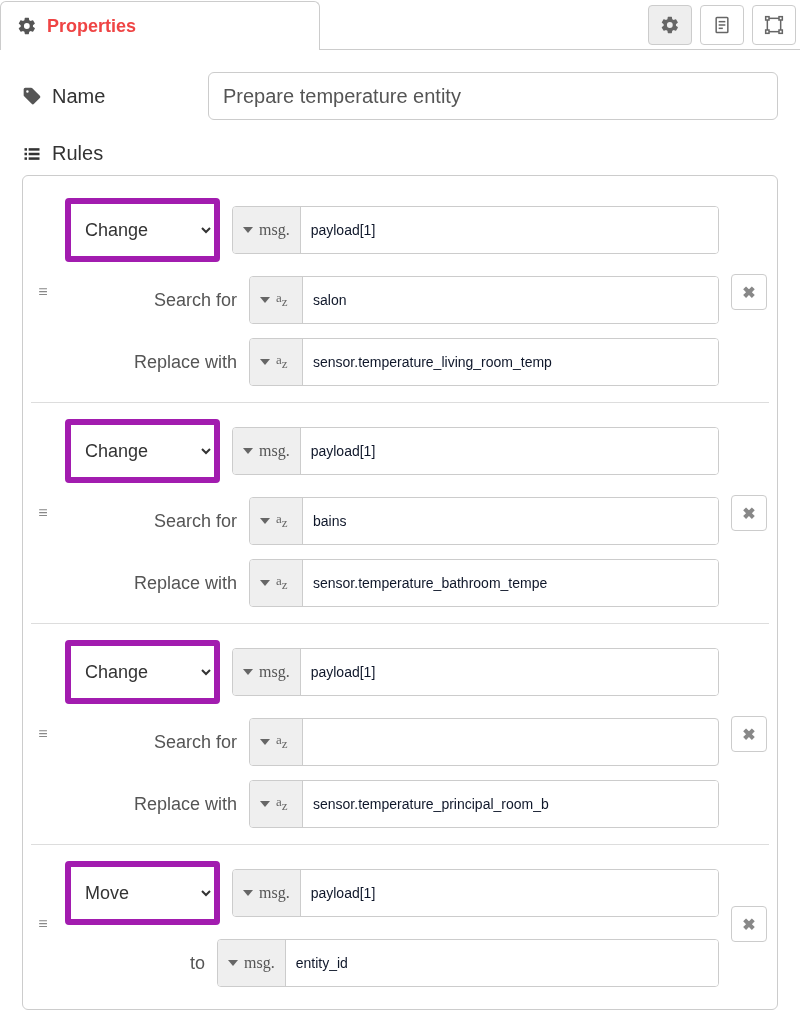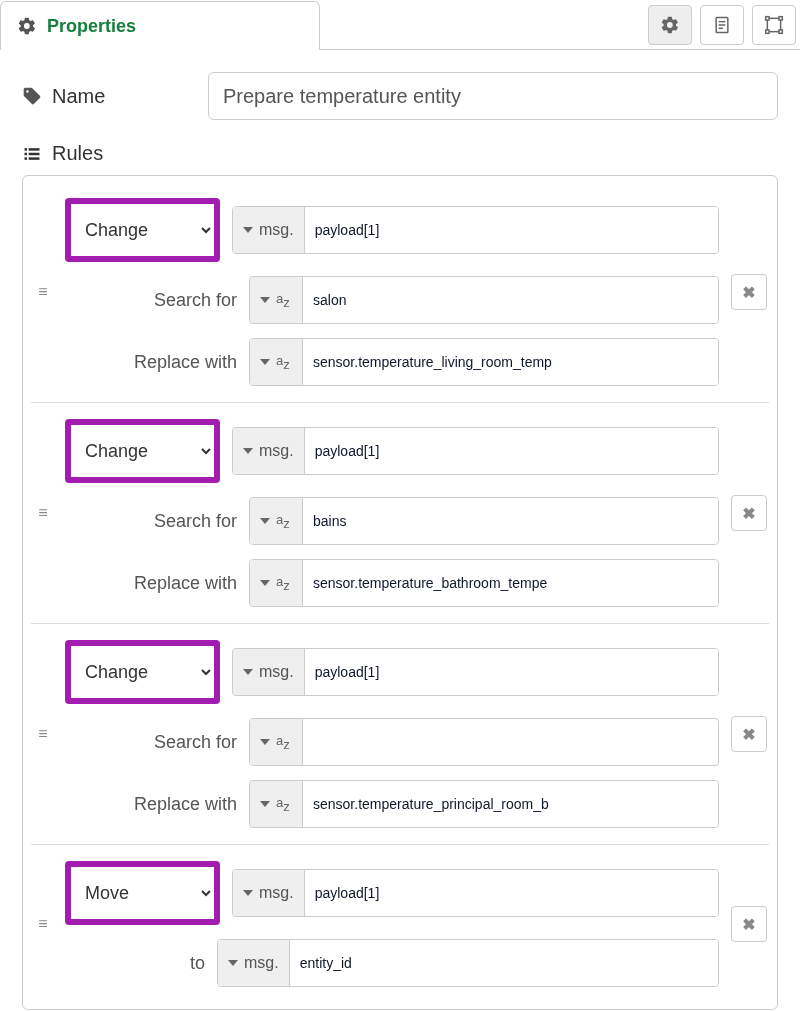--- a/index.html
+++ b/index.html
@@ -23,21 +23,21 @@
     gap: 10px;
     padding: 0 16px;
     border: 1px solid #ccc;
     border-bottom: none;
     border-top-left-radius: 6px;
     border-top-right-radius: 6px;
     background: #fff;
     position: relative;
     top: 1px;
     font-weight: 700;
-    color: #15803d;
+    color: #ef4444;
     width: 320px;
   }
   .tab-spacer { flex: 1; }
   .tab-btn {
     width: 44px;
     height: 40px;
     margin: 5px 4px;
     display: flex;
     align-items: center;
     justify-content: center;
@@ -149,20 +149,21 @@
     display: flex;
     align-items: center;
     gap: 6px;
     padding: 0 10px;
     background: #efefef;
     border-right: 1px solid #ccc;
     color: #555;
     font-size: 16px;
     white-space: nowrap;
     cursor: pointer;
+    font-family: Liberation Serif, serif;
   }
   .ti-type .caret {
     width: 0; height: 0;
     border-left: 5px solid transparent;
     border-right: 5px solid transparent;
     border-top: 6px solid #666;
   }
   .ti-type .az { font-size: 13px; position: relative; letter-spacing: 0; color:#666; width:16px; }
   .ti-type .az .a { position:relative; top:-2px; }
   .ti-type .az .z { position:relative; top:2px; }

